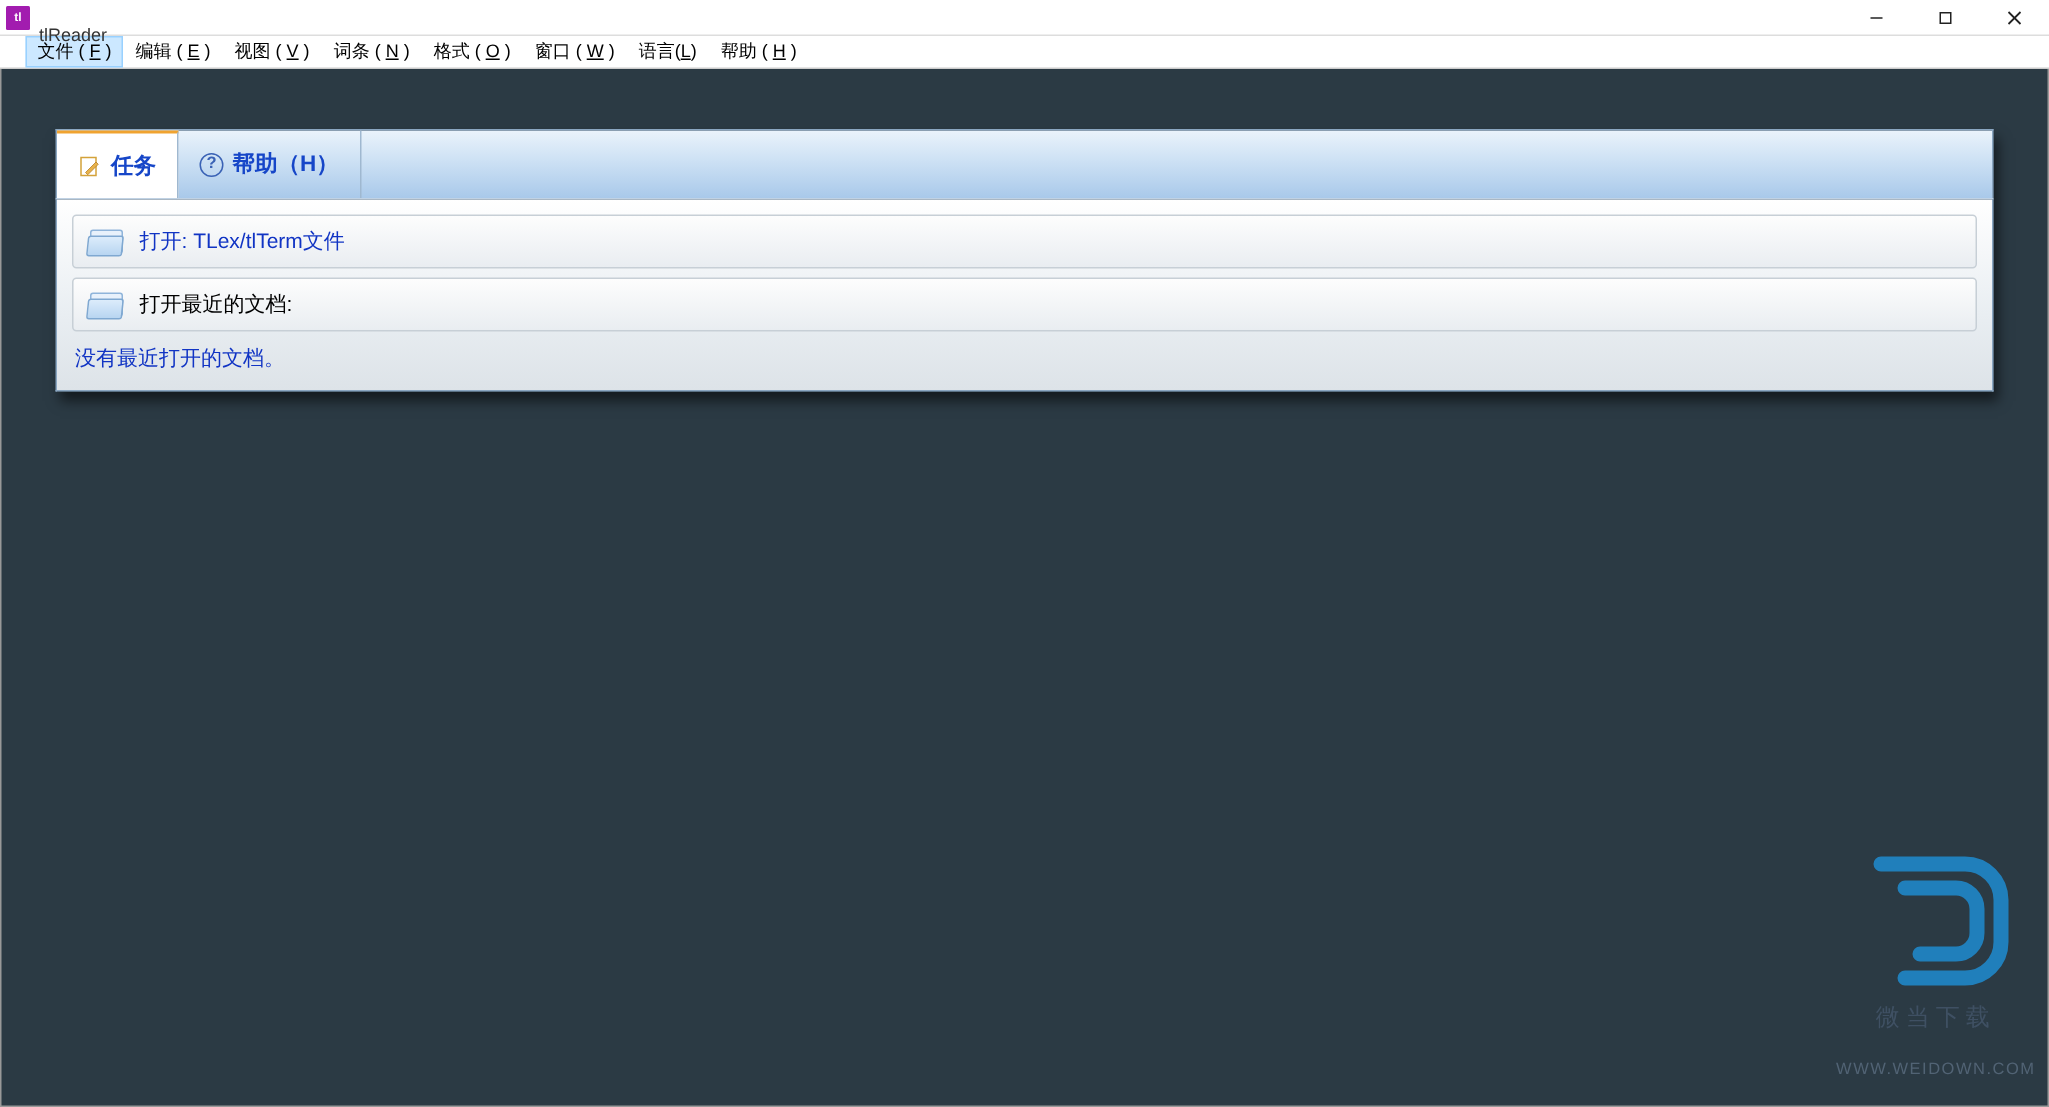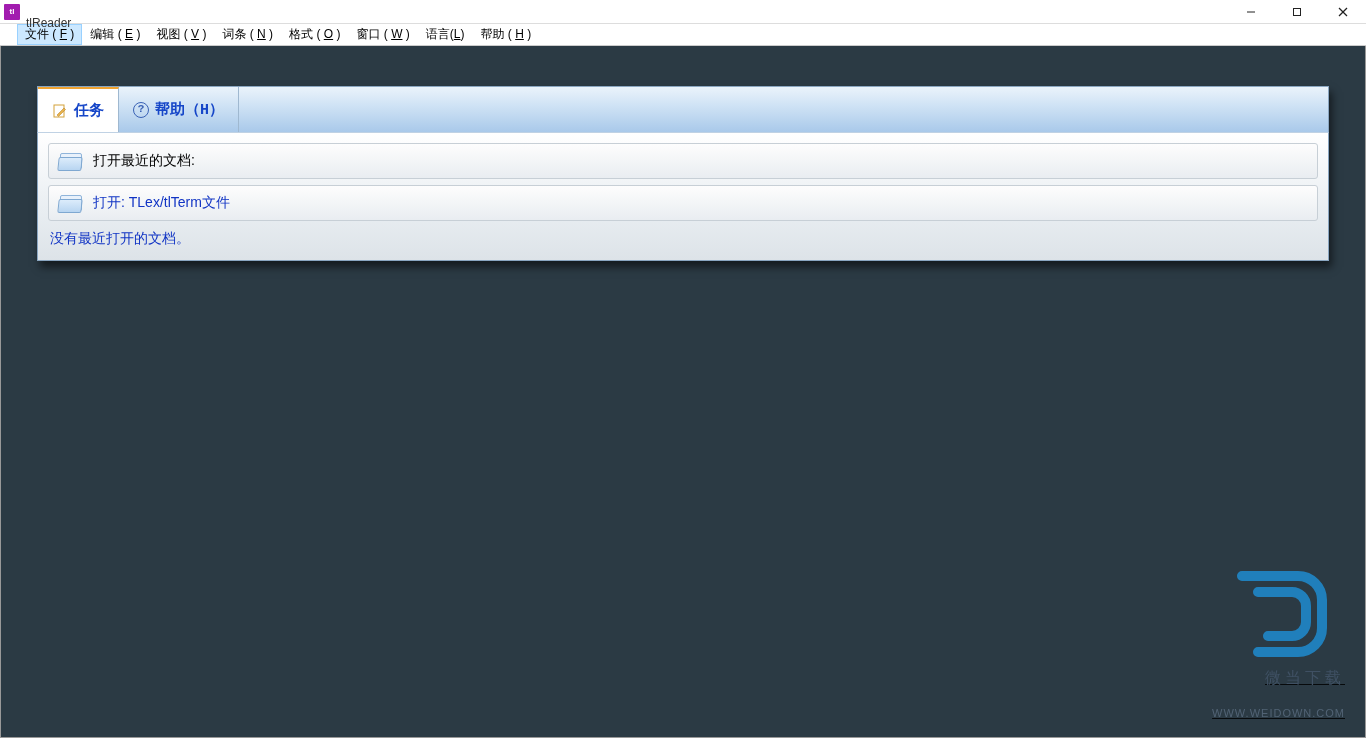--- a/index.html
+++ b/index.html
@@ -101,21 +101,20 @@
   .tab {
     display: flex;
     align-items: center;
     padding: 0 14px;
     gap: 6px;
     font-size: 15px;
     font-weight: bold;
     color: #1646c8;
     border-right: 1px solid #9fb8d0;
     position: relative;
-    font-family: Liberation Mono, monospace;
   }
   .tab.active {
     background: #ffffff;
     border-top: 2px solid #f0a330;
     color: #1646c8;
   }
   .tab .tab-icon {
     width: 16px; height: 16px;
     display:inline-flex; align-items:center; justify-content:center;
   }
@@ -158,26 +157,25 @@
     background:linear-gradient(#dcecfb,#b8d5f1); border:1px solid #7fa8d1; border-radius:2px;
     transform: skewX(-6deg);
   }
   .action-row .row-label { color:#1134c4; font-size:14px; }
   .action-row .row-label.black { color:#000; }
   .status-line { color:#1134c4; font-size:14px; padding: 3px 2px 2px 2px; }
 
   
   .watermark {
     position: absolute;
-    right: 20px;
+    right: 8px;
     bottom: 18px;
-    text-align: right;
+    text-align: center;
     opacity: 0.82;
     pointer-events: none;
-    text-decoration: underline;
   }
   .watermark svg { display:block; margin: 0 auto; }
   .watermark .wm-text1 {
     color: #44566b; font-size: 16px; letter-spacing: 4px; margin-top: 4px; font-weight:500;
   }
   .watermark .wm-text2 {
     color: #5a6c7f; font-size: 11px; letter-spacing: 1px; margin-top:18px;
   }
 </style>
 </head>
@@ -250,28 +248,28 @@
         <span>帮助（H）</span>
       </div>
     </div>
 
     <div class="panel-body">
       <div class="action-row">
         <span class="row-icon">
           <span class="folder-back"></span>
             <span class="folder-front"></span>
         </span>
-        <span class="row-label black">打开最近的文档:</span>
+        <span class="row-label">打开: TLex/tlTerm文件</span>
       </div>
       <div class="action-row">
         <span class="row-icon">
           <span class="folder-back"></span>
             <span class="folder-front"></span>
         </span>
-        <span class="row-label">打开: TLex/tlTerm文件</span>
+        <span class="row-label black">打开最近的文档:</span>
       </div>
       <div class="status-line">没有最近打开的文档。</div>
     </div>
   </div>
 
   <div class="watermark">
     <svg width="110" height="100" viewBox="0 0 110 100">
       <path d="M18 12 h56 a24 24 0 0 1 24 24 v28 a24 24 0 0 1 -24 24 h-40" fill="none" stroke="#1e8fd6" stroke-width="10" stroke-linecap="round"></path>
       <path d="M34 28 h34 a14 14 0 0 1 14 14 v16 a14 14 0 0 1 -14 14 h-24" fill="none" stroke="#1e8fd6" stroke-width="10" stroke-linecap="round"></path>
     </svg>

